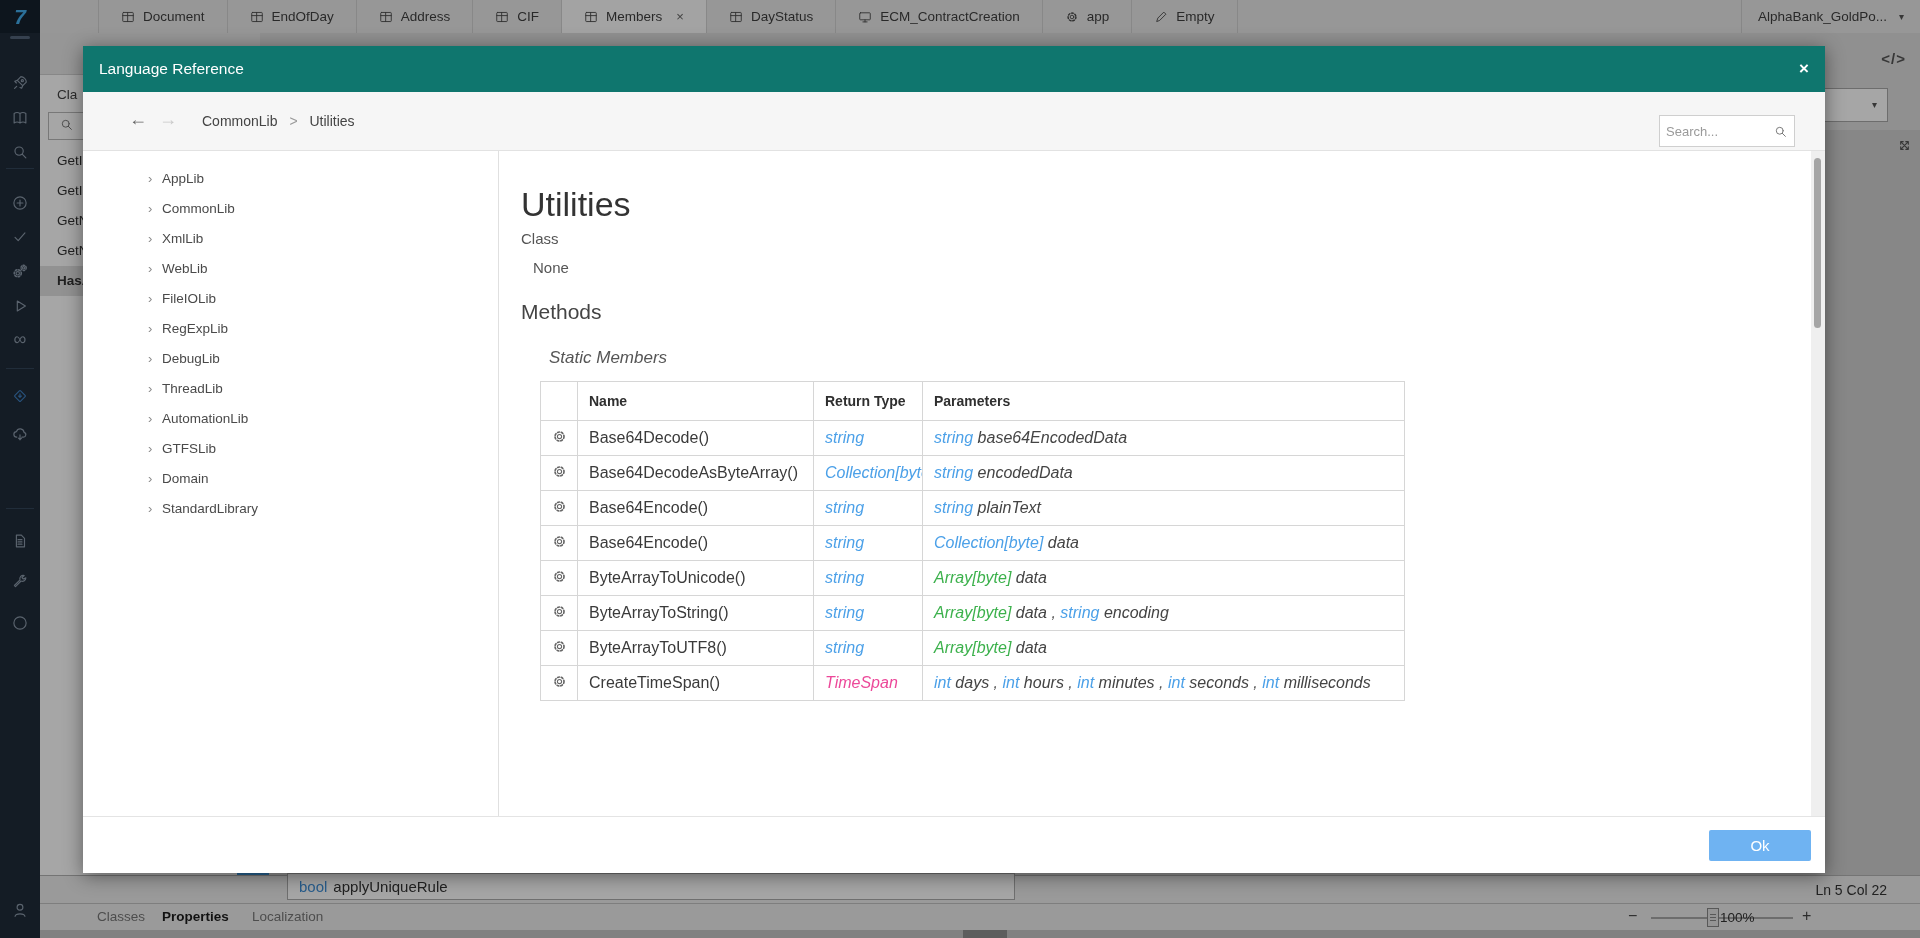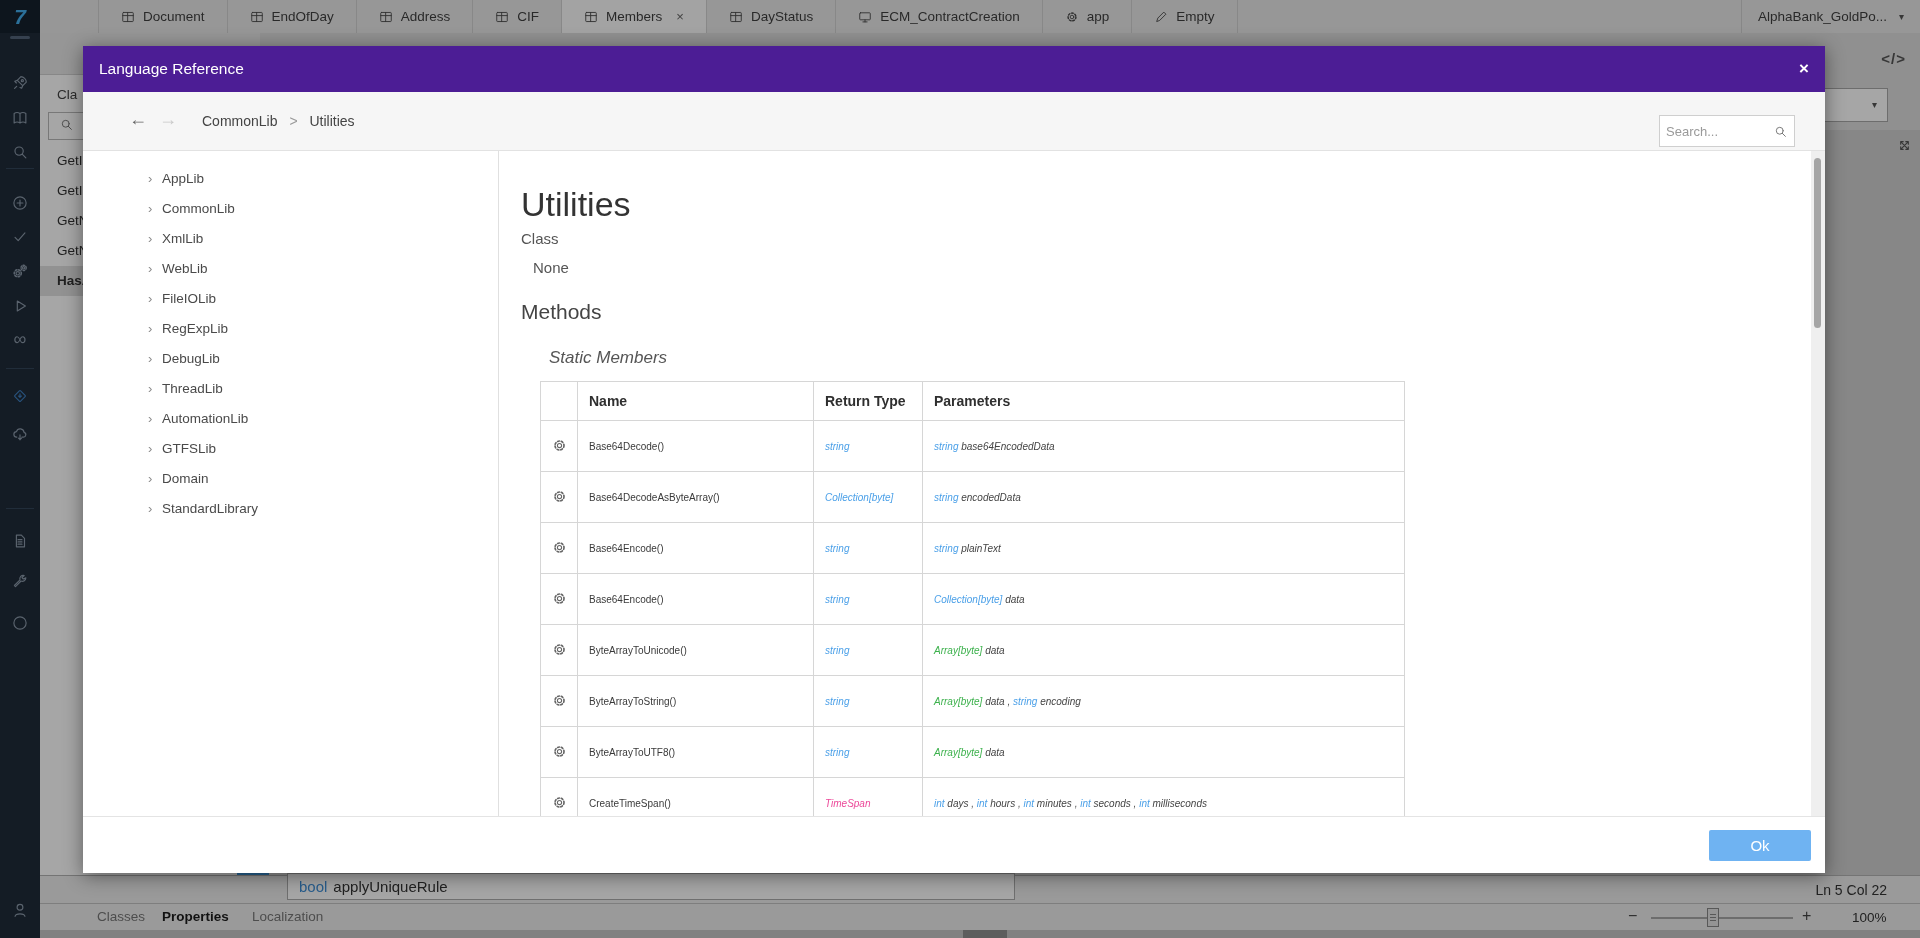--- a/index.html
+++ b/index.html
@@ -64,37 +64,37 @@
                 background:#ededed; border-top:1px solid #c2c2c2; }
   .btab { position:absolute; top:5px; font-size:13.5px; color:#777; }
   .btab.active { color:#1d1d1d; font-weight:bold; }
   #zoom-minus { position:absolute; left:1588px; top:3px; font-size:16px; color:#444; }
   #zoom-track { position:absolute; left:1611px; top:13px; width:142px; height:2px; background:#a8a8a8; }
   #zoom-thumb { position:absolute; left:1667px; top:4px; width:12px; height:19px;
                 border:1px solid #888; background:#e3e3e3; display:flex; flex-direction:column;
                 justify-content:center; gap:2px; padding:0 2px; }
   #zoom-thumb i { display:block; height:1px; background:#888; }
   #zoom-plus { position:absolute; left:1762px; top:3px; font-size:16px; color:#444; }
-  #zoom-label { position:absolute; left:1812px; top:6px; font-size:13.5px; color:#333; }
+  #zoom-label { position:absolute; left:1680px; top:6px; font-size:13.5px; color:#333; }
 
   #bottom-strip { position:absolute; left:40px; right:0; top:930px; height:8px; background:#c6c6c6; }
   #hthumb { position:absolute; left:923px; top:0; width:44px; height:8px; background:#8f8f8f; }
 
   #tooltip { position:absolute; left:287px; top:873px; width:728px; height:27px; background:#fff;
              border:1px solid #ababab; line-height:25px; padding-left:11px; font-size:15px; }
   #tooltip .ttype { color:#3e8fd8; }
   #tooltip .tname { color:#333; margin-left:6px; }
 
   
   #overlay { position:absolute; inset:0; background:rgba(0,0,0,0.35); z-index:50; }
 
   
   #modal { position:absolute; left:83px; top:46px; width:1742px; height:827px; background:#fff;
            z-index:100; box-shadow:0 3px 18px rgba(0,0,0,0.45); }
-  #m-header { position:absolute; left:0; top:0; right:0; height:46px; background:#4c1d95;
+  #m-header { position:absolute; left:0; top:0; right:0; height:46px; background:#0f766e;
               display:flex; align-items:center; }
   #m-title { color:#fff; font-size:15.5px; margin-left:16px; }
   #m-close { margin-left:auto; margin-right:16px; color:#fff; font-size:17px; font-weight:bold; }
   #m-toolbar { position:absolute; left:0; top:46px; right:0; height:59px; background:#f6f6f6;
                border-bottom:1px solid #e2e2e2; }
   .nav-arrow { position:absolute; top:17px; font-size:18px; }
   #nav-back { left:46px; color:#666; }
   #nav-fwd { left:76px; color:#c9c9c9; }
   #crumb { position:absolute; left:119px; top:21px; font-size:14px; color:#444; }
   #crumb .sep { color:#999; margin:0 8px; }
@@ -116,21 +116,21 @@
   #c-sub { font-size:15px; color:#555; margin-top:6px; }
   .c-h2 { font-size:21px; color:#444; }
   #c-props { margin-top:38px; }
   #c-none { font-size:15px; color:#555; margin-top:12px; margin-left:12px; }
   #c-methods { margin-top:24px; }
   #c-static { font-size:17px; font-style:italic; color:#555; margin-top:24px; margin-left:28px; }
   #mtable { border-collapse:collapse; margin:13px 0 0 19px; table-layout:fixed; width:864px; }
   #mtable th, #mtable td { border:1px solid #d6d6d6; padding:0 0 0 11px; text-align:left;
                            overflow:hidden; white-space:nowrap; }
   #mtable th { height:39px; font-size:14px; color:#2f2f2f; }
-  #mtable td { height:51px; font-size:10px; color:#3a3a3a; }
+  #mtable td { height:35px; font-size:16px; color:#3a3a3a; }
   #mtable td.icell { padding:0; text-align:center; }
   .rtype, .ptype { font-style:italic; }
   .pname { font-style:italic; color:#444; }
   .psep { font-style:italic; color:#555; }
 
   #m-scroll { position:absolute; right:0; top:105px; bottom:57px; width:14px; background:#efefef; }
   #m-thumb { position:absolute; left:3px; top:7px; width:7px; height:170px; background:#a5a5a5;
              border-radius:4px; }
 
   #m-footer { position:absolute; left:0; bottom:0; right:0; height:57px; border-top:1px solid #e4e4e4; }

